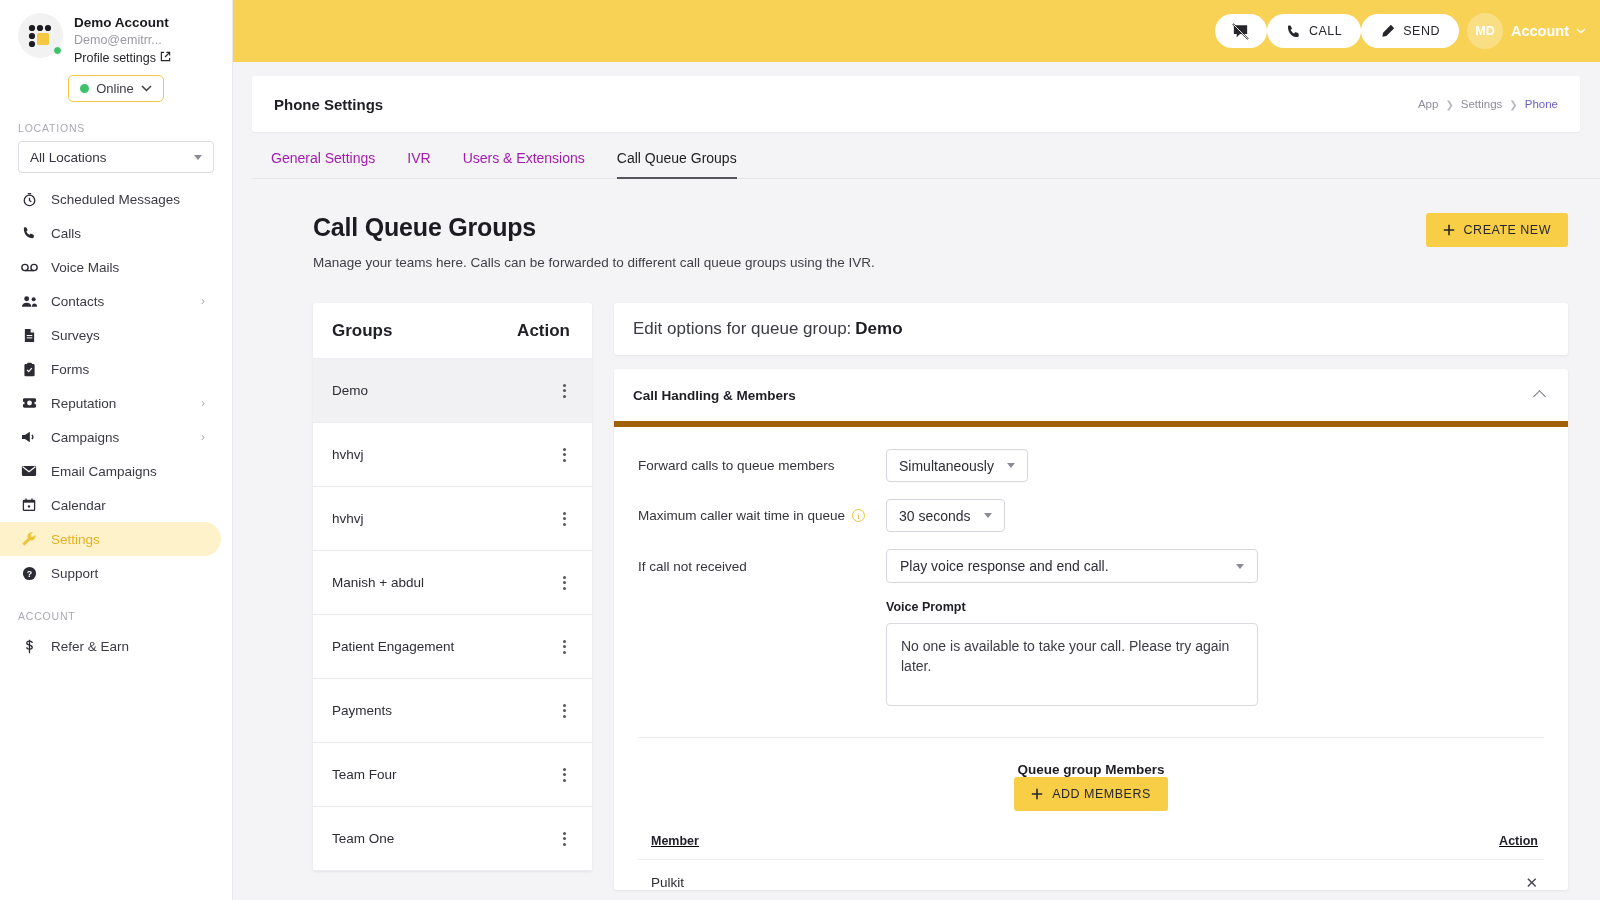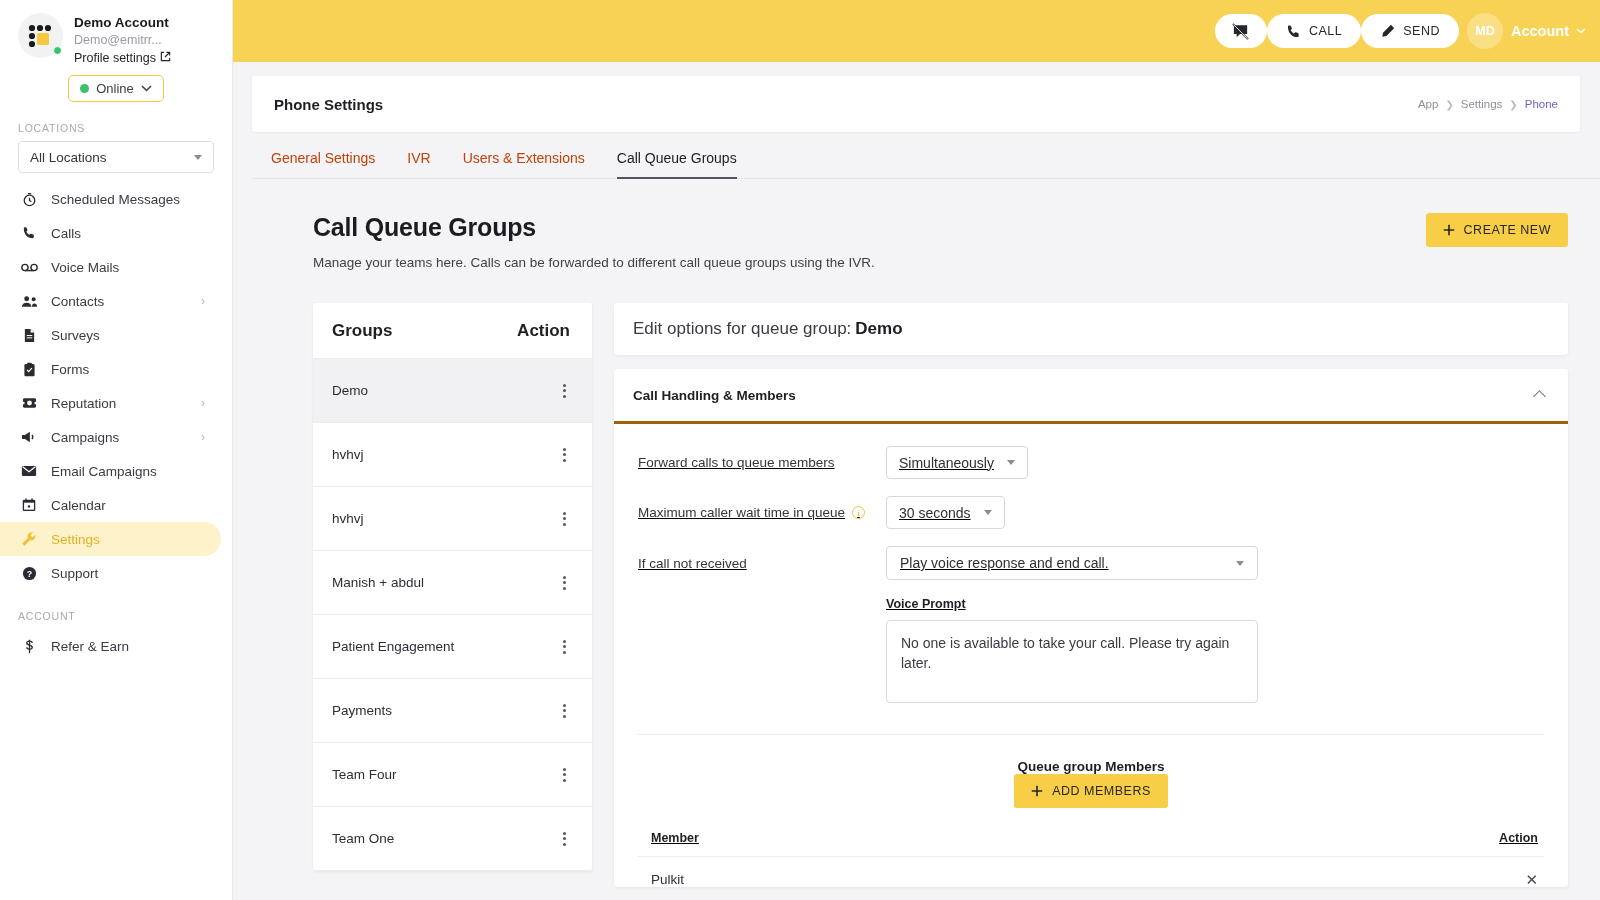--- a/index.html
+++ b/index.html
@@ -116,21 +116,21 @@
   .crumbs { display: flex; align-items: center; gap: 7px; font-size: 11.5px; }
   .crumbs .c { color: #8e8e99; cursor: pointer; }
   .crumbs .sep { color: #b8b8c0; font-size: 10px; }
   .crumbs .cur { color: #6b5fc9; cursor: pointer; }
 
   .tabs {
     display: flex; gap: 32px; padding: 0 19px; margin: 18px 0 0 19px;
     border-bottom: 1px solid #e4e4ea; flex: 0 0 auto;
   }
   .tab {
-    font-size: 14px; color: #c2410c; padding-bottom: 11px;
+    font-size: 14px; color: #a21caf; padding-bottom: 11px;
     cursor: pointer; border-bottom: 2px solid transparent;
     margin-bottom: -1px;
   }
   .tab.active { color: #1c1c22; border-bottom-color: #55555e; }
 
   .content { flex: 1; overflow: hidden; padding: 0 20px 0 19px; }
   .ct-head {
     display: flex; align-items: flex-start;
     justify-content: space-between; padding: 34px 12px 0 61px;
   }
@@ -174,28 +174,28 @@
     display: flex; align-items: center; padding: 0 19px;
     box-shadow: 0 1px 3px rgba(0,0,0,0.07); font-size: 17px; color: #3b3b44;
   }
   .edit-bar b { color: #1c1c23; margin-left: 4px; }
   .ch-card {
     background: #fff; border-radius: 3px; margin-top: 14px;
     box-shadow: 0 1px 3px rgba(0,0,0,0.07); overflow: hidden;
   }
   .ch-head {
     display: flex; align-items: flex-start; justify-content: space-between;
-    padding: 19px 24px 18px 19px; border-bottom: 3px solid #a16207; cursor: pointer;
+    padding: 19px 24px 18px 19px; border-bottom: 6px solid #a16207; cursor: pointer;
   }
   .ch-head span { font-size: 13.5px; font-weight: bold; color: #1e1e25; }
   .chev-up {
     width: 9px; height: 9px; border-left: 1.6px solid #6e6e78;
     border-top: 1.6px solid #6e6e78; transform: rotate(45deg); margin-top: 4px;
   }
-  .ch-body { padding: 22px 24px 0 24px; text-decoration: underline; }
+  .ch-body { padding: 22px 24px 0 24px; }
   .frow { display: flex; align-items: center; margin-bottom: 17px; }
   .flabel {
     width: 248px; flex: 0 0 248px; font-size: 13.5px; color: #34343c;
     display: flex; align-items: center; gap: 7px;
   }
   .info-i {
     width: 13px; height: 13px; border-radius: 50%;
     border: 1.3px solid #f0c33c; color: #e0ab1f;
     font-size: 9px; display: flex; align-items: center;
     justify-content: center; font-style: normal; cursor: pointer;

